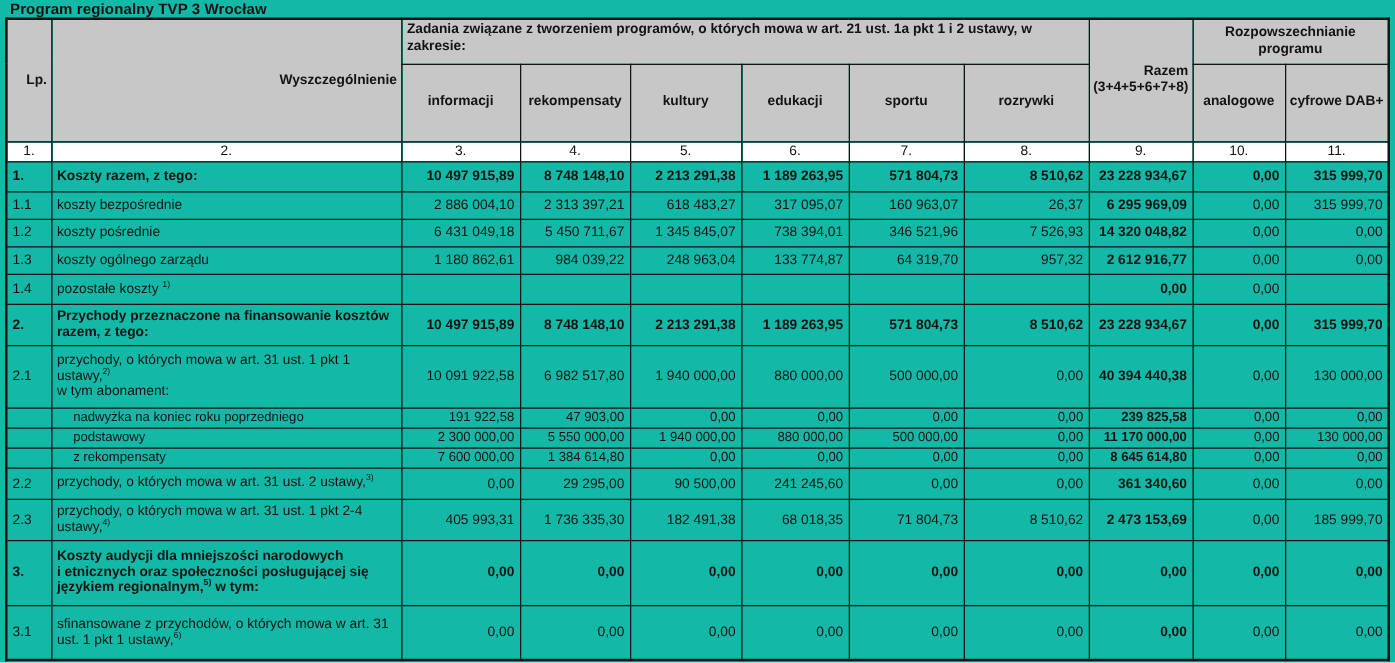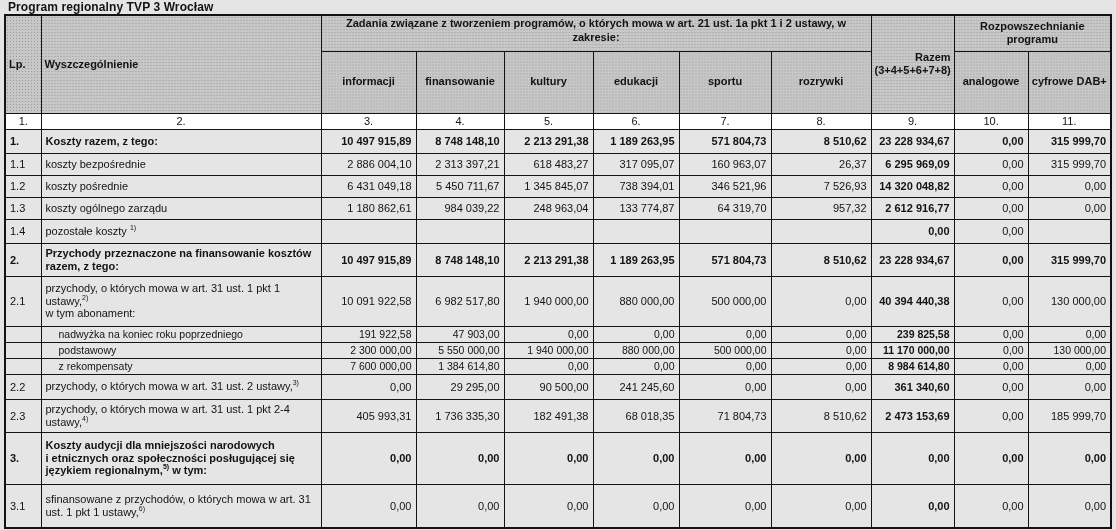--- a/index.html
+++ b/index.html
@@ -1,17 +1,17 @@
 <!DOCTYPE html>
 <html><head>
 <meta charset="utf-8">
 <style>
   html,body{margin:0;padding:0;background:#fff;}
   .page{
-    position:relative;width:1116px;height:530px;background:#e5e5e5;overflow:hidden;
+    position:relative;width:1116px;height:530px;background:#14b8a6;overflow:hidden;
     font-family:"Liberation Sans",sans-serif;color:#131313;
   }
   .doc-title{
     position:absolute;left:8px;top:0px;font-size:12px;font-weight:bold;letter-spacing:0.1px;
   }
   table.main{
     position:absolute;left:4px;top:14px;width:1106px;
     border-collapse:collapse;table-layout:fixed;
     border:2px solid #131313;
   }
@@ -22,25 +22,25 @@
     vertical-align:middle;
     font-size:11px;
   }
   th{font-weight:bold;}
   .shade{
     background-color:#c7c7c7;
     background-image:radial-gradient(circle,#9b9b9b 20%,rgba(0,0,0,0) 24%);
     background-size:3px 3px;
   }
   th.group-tasks{
-    text-align:center;vertical-align:top;padding:1px 4px;line-height:1.25;
+    text-align:left;vertical-align:top;padding:1px 4px;line-height:1.25;
   }
   th.col-head{text-align:center;line-height:1.2;}
   th.razem-head{text-align:right;line-height:1.25;}
-  th.lp-head,th.spec-head{text-align:left;}
+  th.lp-head,th.spec-head{text-align:right;}
   tr.numrow td{
     text-align:center;font-size:11px;height:15px;padding:0;background:#fff;
   }
   td.lp{font-size:11px;text-align:left;padding-left:4px;}
   td.label{font-size:11px;line-height:1.18;padding-left:4px;padding-right:2px;}
   td.num{text-align:right;padding-right:4px;white-space:nowrap;}
   td.razem{font-weight:bold;}
   tr.row-section td{font-weight:bold;}
   tr.row-subitem td.label{padding-left:17px;font-size:10.5px;}
   tr.row-subitem td{font-size:10.5px;}
@@ -72,21 +72,21 @@
         <th class="shade spec-head" rowspan="2">Wyszczególnienie</th>
         <th class="shade group-tasks" colspan="6">Zadania związane z tworzeniem programów, o których mowa w art. 21 ust. 1a pkt 1 i 2 ustawy, w zakresie:</th>
         <th class="shade razem-head" rowspan="2">
           <span>Razem</span><br>
           <span>(3+4+5+6+7+8)</span>
         </th>
         <th class="shade col-head" colspan="2">Rozpowszechnianie programu</th>
       </tr>
       <tr style="height:62px">
         <th class="shade col-head">informacji</th>
-        <th class="shade col-head">finansowanie</th>
+        <th class="shade col-head">rekompensaty</th>
         <th class="shade col-head">kultury</th>
         <th class="shade col-head">edukacji</th>
         <th class="shade col-head">sportu</th>
         <th class="shade col-head">rozrywki</th>
         <th class="shade col-head">analogowe</th>
         <th class="shade col-head">cyfrowe DAB+</th>
       </tr>
       <tr class="numrow">
         <td>1.</td>
         <td>2.</td>
@@ -221,21 +221,21 @@
         </tr>
         <tr class="row-subitem" style="height: 16px;">
           <td class="lp"></td>
           <td class="label">z rekompensaty</td>
           <td class="num">7 600 000,00</td>
           <td class="num">1 384 614,80</td>
           <td class="num">0,00</td>
           <td class="num">0,00</td>
           <td class="num">0,00</td>
           <td class="num">0,00</td>
-          <td class="num razem">8 984 614,80</td>
+          <td class="num razem">8 645 614,80</td>
           <td class="num">0,00</td>
           <td class="num">0,00</td>
         </tr>
         <tr class="row-item" style="height: 25px;">
           <td class="lp">2.2</td>
           <td class="label">przychody, o których mowa w art. 31 ust. 2 ustawy,<sup>3)</sup></td>
           <td class="num">0,00</td>
           <td class="num">29 295,00</td>
           <td class="num">90 500,00</td>
           <td class="num">241 245,60</td>

